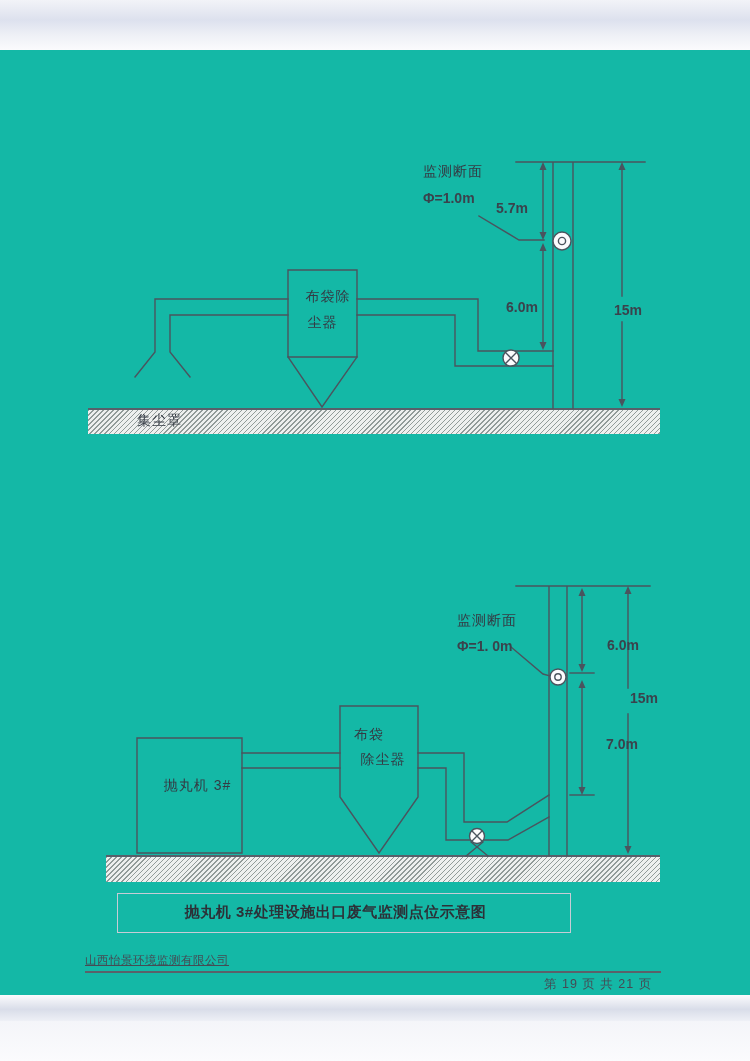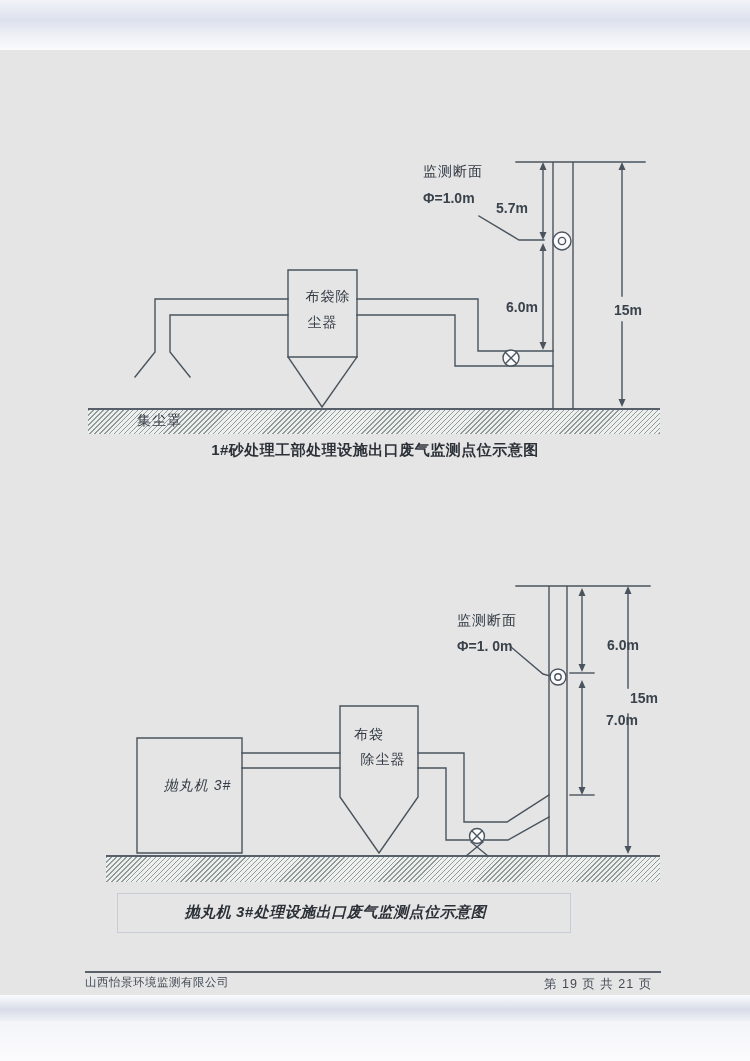--- a/index.html
+++ b/index.html
@@ -1,19 +1,19 @@
 <!DOCTYPE html>
 <html><head>
 <meta charset="utf-8">
 <style>
   html,body{margin:0;padding:0;}
   body{width:750px;height:1061px;position:relative;background:#f7f8fa;
        font-family:"Liberation Sans","DejaVu Sans",sans-serif;}
   #page{position:absolute;left:0;top:0;width:750px;height:1061px;overflow:hidden;
-        background:#e5e5e5;}
+        background:#14b8a6;}
   .scan-band-top{position:absolute;left:0;top:0;width:750px;height:50px;
         background:linear-gradient(#f2f3f8 0%,#dde1ee 40%,#eef0f6 70%,#fbfbfd 100%);}
   .scan-band-bottom{position:absolute;left:0;top:995px;width:750px;height:26px;
         background:linear-gradient(#fbfbfd 0%,#d9dde9 55%,#eef0f6 100%);}
   .scan-band-bottom2{position:absolute;left:0;top:1021px;width:750px;height:40px;
         background:linear-gradient(#f4f5f9,#fbfbfd);}
   svg{position:absolute;left:0;top:0;}
   .lbl{position:absolute;color:#343b44;font-size:14px;line-height:1.2;white-space:nowrap;}
   .cjk{letter-spacing:1px;}
   .dim{font-weight:600;color:#3a424c;}
@@ -148,31 +148,30 @@
   </svg>
 
   <div class="lbl cjk" style="left:423px;top:163px;">监测断面</div>
   <div class="lbl dim" style="left:423px;top:190px;">Φ=1.0m</div>
   <div class="lbl dim" style="left:496px;top:200px;width:42px;">5.7m</div>
   <div class="lbl dim" style="left:496px;top:299px;width:42px;text-align:right;">6.0m</div>
   <div class="lbl dim" style="left:614px;top:302px;">15m</div>
   <div class="lbl cjk center" style="left:288px;top:288px;width:80px;">布袋除</div>
   <div class="lbl cjk center" style="left:288px;top:314px;width:69px;">尘器</div>
   <div class="lbl cjk" style="left:137px;top:372px;margin-top:40px;">集尘罩</div>
-  <div class="caption center" style="left:3px;top:441px;width:744px;">1#砂处理工部处理设施出口废气监测点位示意图</div>
 
   <div class="lbl cjk" style="left:457px;top:612px;">监测断面</div>
   <div class="lbl dim" style="left:457px;top:638px;">Φ=1. 0m</div>
   <div class="lbl dim" style="left:607px;top:637px;">6.0m</div>
   <div class="lbl dim" style="left:630px;top:690px;">15m</div>
-  <div class="lbl dim" style="left:606px;top:712px;">7.0m</div>
-  <div class="lbl cjk center" style="left:137px;top:777px;width:121px;font-style:italic;">抛丸机 3#</div>
+  <div class="lbl dim" style="left:606px;top:736px;">7.0m</div>
+  <div class="lbl cjk center" style="left:137px;top:777px;width:121px;">抛丸机 3#</div>
   <div class="lbl cjk center" style="left:340px;top:726px;width:58px;">布袋</div>
   <div class="lbl cjk center" style="left:340px;top:751px;width:86px;">除尘器</div>
 
   <div class="caption-box" style="left:117px;top:893px;width:452px;height:38px;"></div>
-  <div class="caption center" style="left:117px;top:903px;width:437px;font-style:italic;">抛丸机 3#处理设施出口废气监测点位示意图</div>
+  <div class="caption center" style="left:117px;top:903px;width:437px;">抛丸机 3#处理设施出口废气监测点位示意图</div>
 
   <div class="footer-rule" style="left:85px;top:971px;width:576px;height:1.5px;"></div>
-  <div class="footer-text" style="left:85px;top:975px;font-size:11.5px;letter-spacing:0.5px;">山西怡景环境监测有限公司</div>
+  <div class="footer-text" style="left:85px;top:953px;font-size:11.5px;letter-spacing:0.5px;text-decoration:underline;">山西怡景环境监测有限公司</div>
   <div class="footer-text" style="left:544px;top:976px;font-size:12.5px;letter-spacing:1px;">第 19 页 共 21 页</div>
 
 </div>
 
 </body></html>

